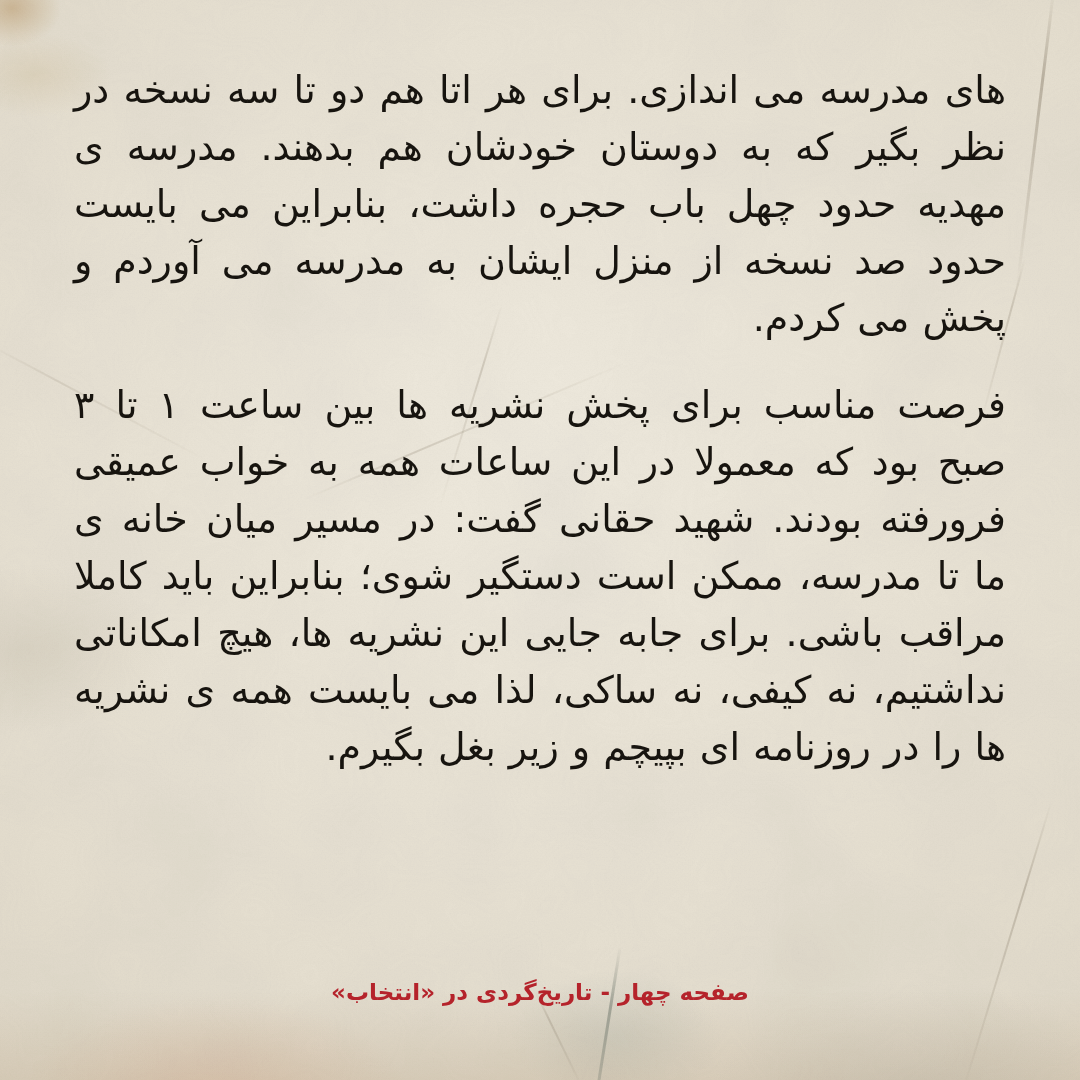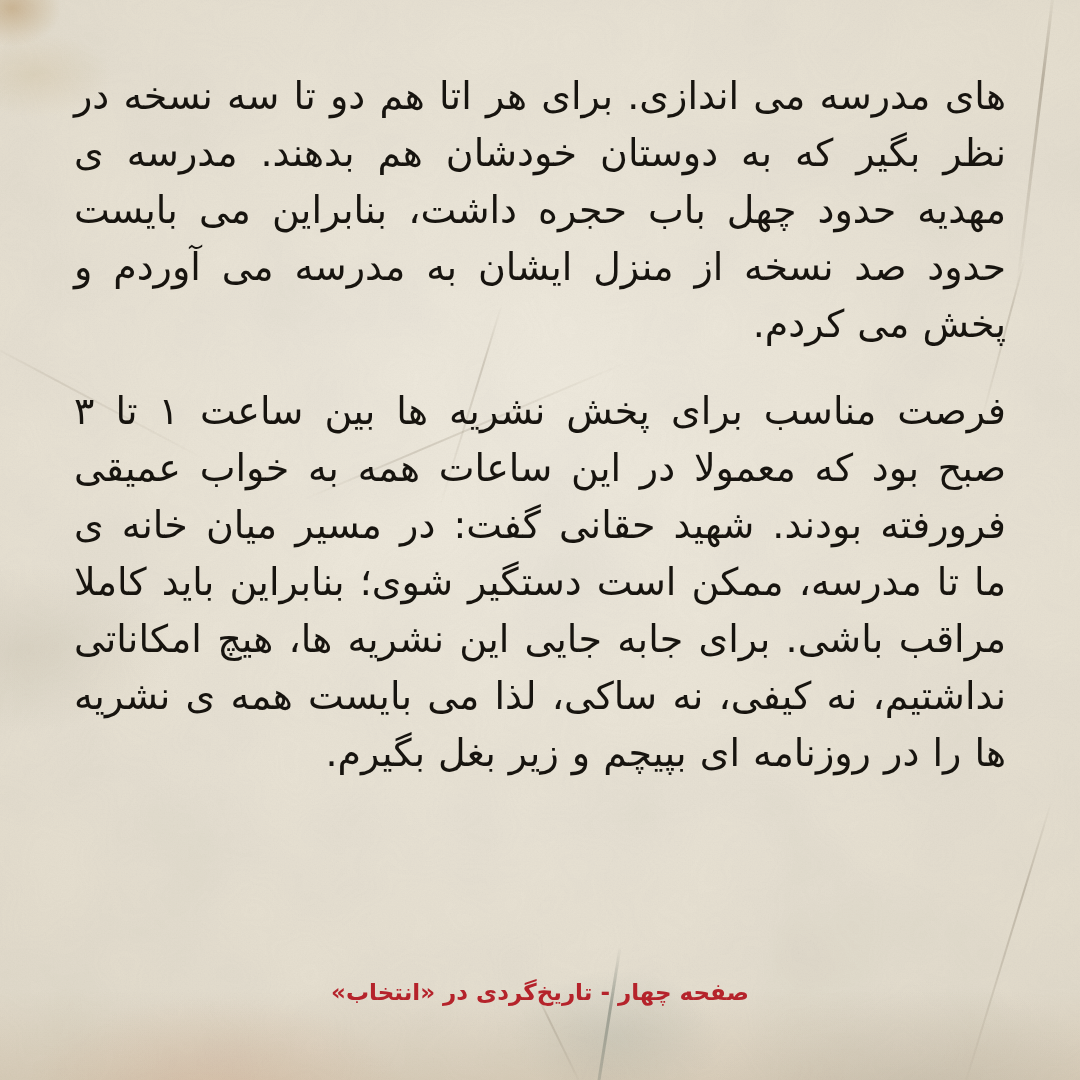--- a/index.html
+++ b/index.html
@@ -50,21 +50,20 @@
     top: 62px;
     right: 74px;
     left: 74px;
     direction: rtl;
     text-align: justify;
     color: #17140f;
     font-family: "DejaVu Sans", sans-serif;
     font-size: 38px;
     line-height: 57px;
     word-spacing: 1px;
-    margin-top: 6px;
   }
   .article p {
     margin: 0 0 30px 0;
     padding: 0;
   }
   .footer-caption {
     position: absolute;
     top: 979px;
     left: 0;
     right: 0;

